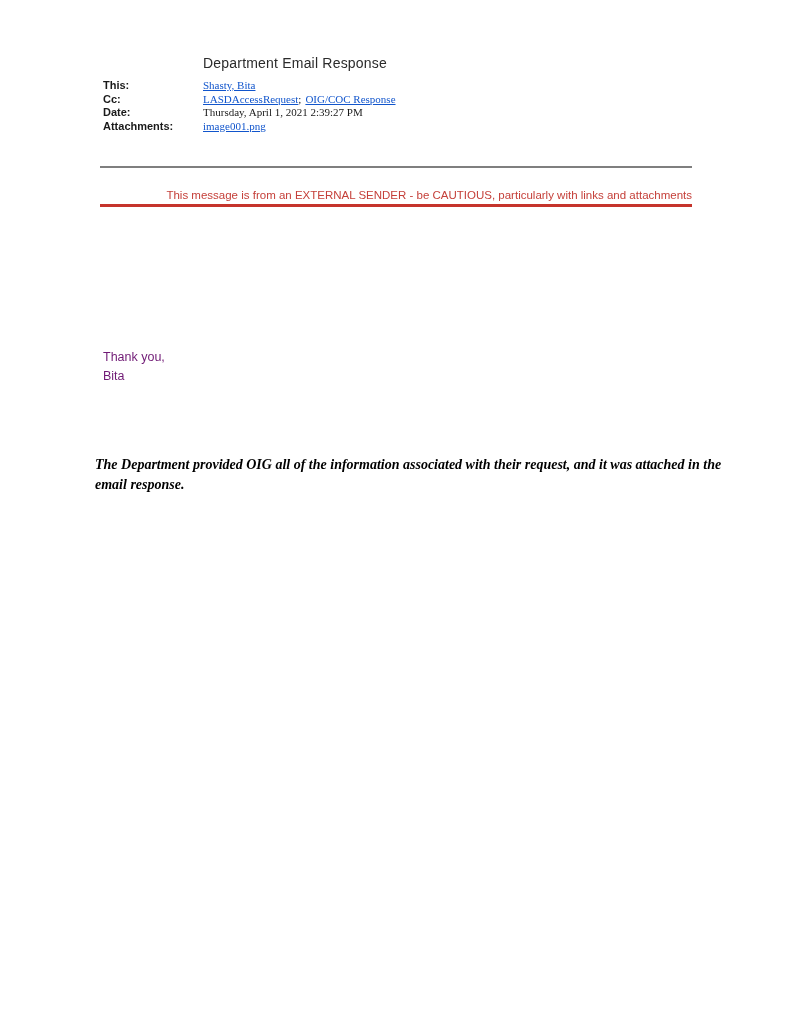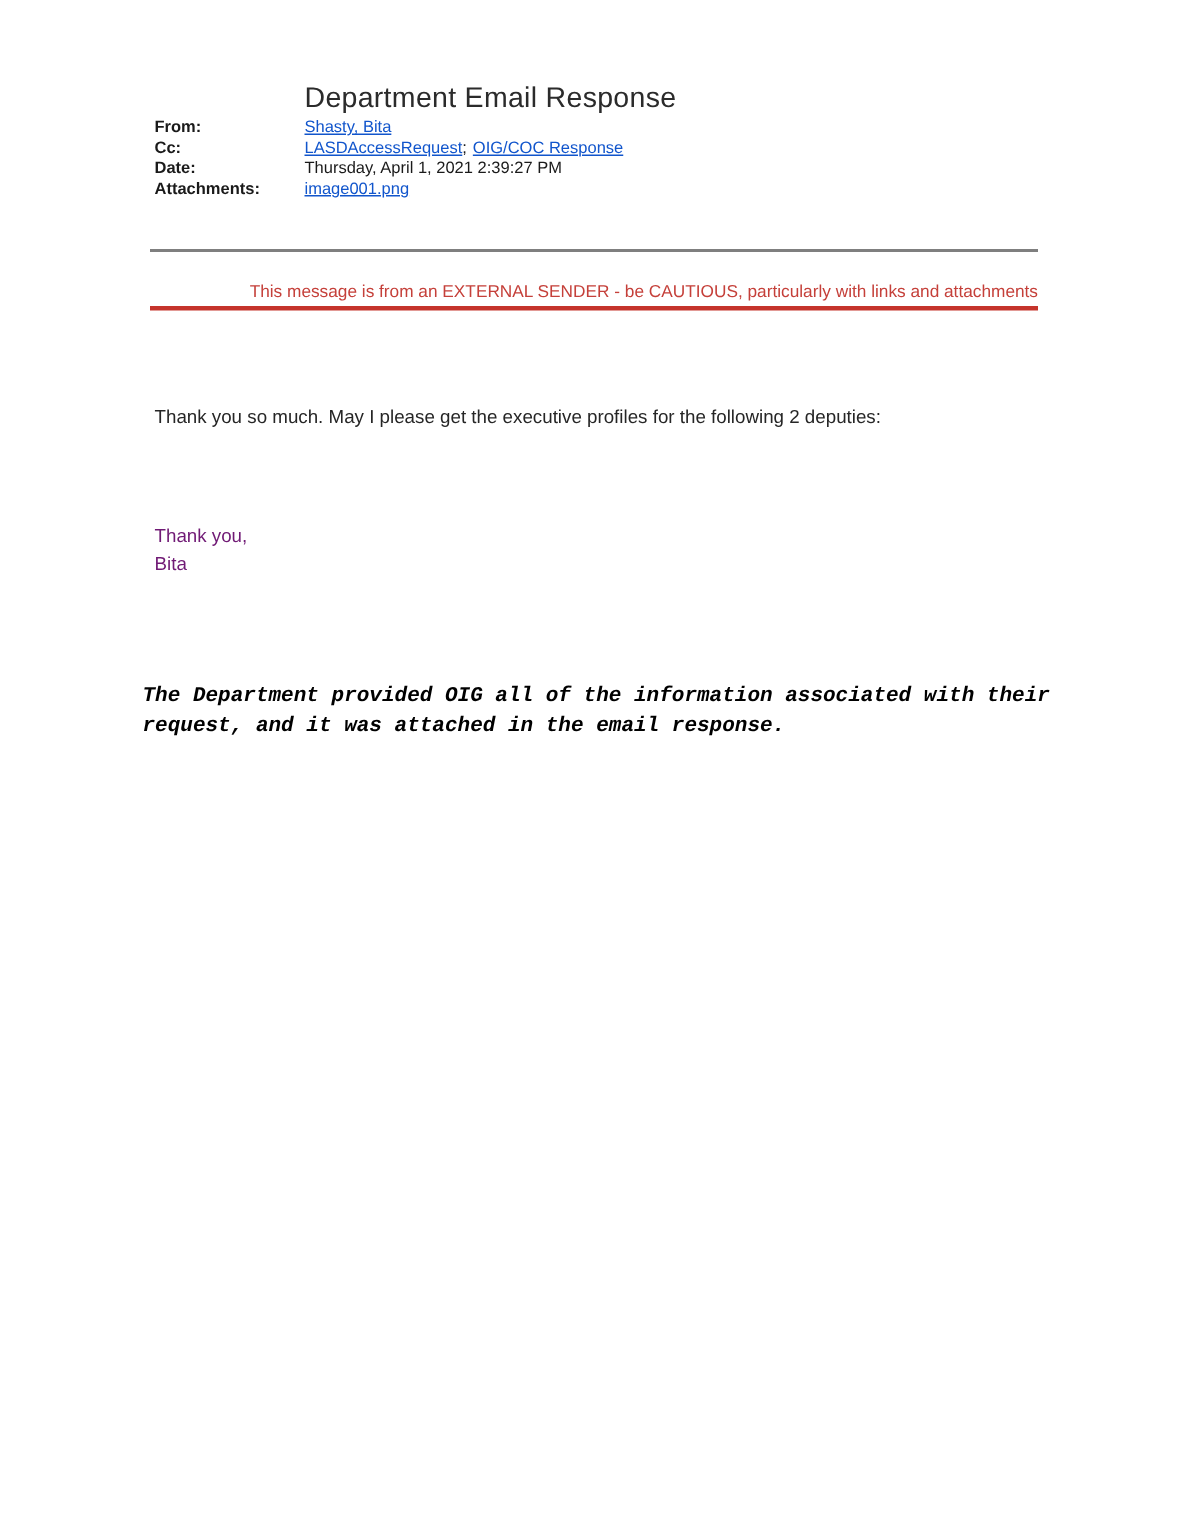--- a/index.html
+++ b/index.html
@@ -8,32 +8,32 @@
     width: 791px; height: 1024px;
     position: relative;
     font-family: "Liberation Sans", sans-serif;
     color: #1f1f1f;
     overflow: hidden;
   }
   .page { position: absolute; inset: 0; background: #ffffff; }
 
   .doc-title {
     position: absolute; left: 203px; top: 55px;
-    font-size: 19px; color: #2b2b2b; letter-spacing: 0.2px;
+    font-size: 14px; color: #2b2b2b; letter-spacing: 0.2px;
   }
 
   .email-header {
     position: absolute; left: 103px; top: 79px; width: 590px;
   }
   .hdr-row { display: flex; height: 13.7px; align-items: flex-start; }
   .hdr-label {
     width: 100px; flex: 0 0 100px;
     font-weight: bold; font-size: 11px; color: #1a1a1a;
   }
-  .hdr-value { font-size: 11px; color: #1a1a1a; white-space: nowrap; }
+  .hdr-value { font-size: 11px; color: #1a1a1a; white-space: nowrap; font-family: Liberation Serif, serif; }
   a.link {
     color: #1155CC; text-decoration: underline; cursor: pointer;
     font-size: 11px; white-space: nowrap;
   }
   .sep { color: #1a1a1a; margin-right: 4px; font-size: 11px; }
 
   .header-divider {
     position: absolute; left: 100px; top: 166px; width: 592px; height: 2px;
     background: #7f7f7f;
   }
@@ -51,35 +51,35 @@
     position: absolute; left: 103px; top: 269px; width: 630px;
     font-size: 12.5px; color: #262626; line-height: 19px;
   }
   .signoff-block {
     position: absolute; left: 103px; top: 348px;
     font-size: 12.5px; color: #701a75; line-height: 19px;
   }
 
   .note-para {
     position: absolute; left: 95px; top: 455px; width: 645px;
-    font-family: Liberation Mono, monospace;
+    font-family: Liberation Serif, serif;
     font-weight: bold; font-style: italic;
     font-size: 14px; color: #000000; line-height: 19.5px;
   }
 </style>
 </head>
 <body>
 
 <div class="page">
 
   <div class="doc-title">Department Email Response</div>
 
   <div class="email-header">
     <div class="hdr-row">
-        <span class="hdr-label">From:</span>
+        <span class="hdr-label">This:</span>
         <span class="hdr-value"><a class="link">Shasty, Bita</a></span>
       </div>
     <div class="hdr-row">
         <span class="hdr-label">Cc:</span>
         <span class="hdr-value"><a class="link">LASDAccessRequest</a><span class="sep">;</span><a class="link">OIG/COC Response</a></span>
       </div>
     <div class="hdr-row">
         <span class="hdr-label">Date:</span>
         <span class="hdr-value">Thursday, April 1, 2021 2:39:27 PM</span>
       </div>
@@ -87,21 +87,20 @@
         <span class="hdr-label">Attachments:</span>
         <span class="hdr-value"><a class="link">image001.png</a></span>
       </div>
   </div>
 
   <div class="header-divider"></div>
 
   <div class="warning-text">This message is from an EXTERNAL SENDER - be CAUTIOUS, particularly with links and attachments</div>
   <div class="warning-divider"></div>
 
-  <div class="body-para">Thank you so much. May I please get the executive profiles for the following 2 deputies:</div>
 
   <div class="signoff-block">
     <div>Thank you,</div>
     <div>Bita</div>
   </div>
 
   <div class="note-para">The Department provided OIG all of the information associated with their request, and it was attached in the email response.</div>
 
 </div>
 

